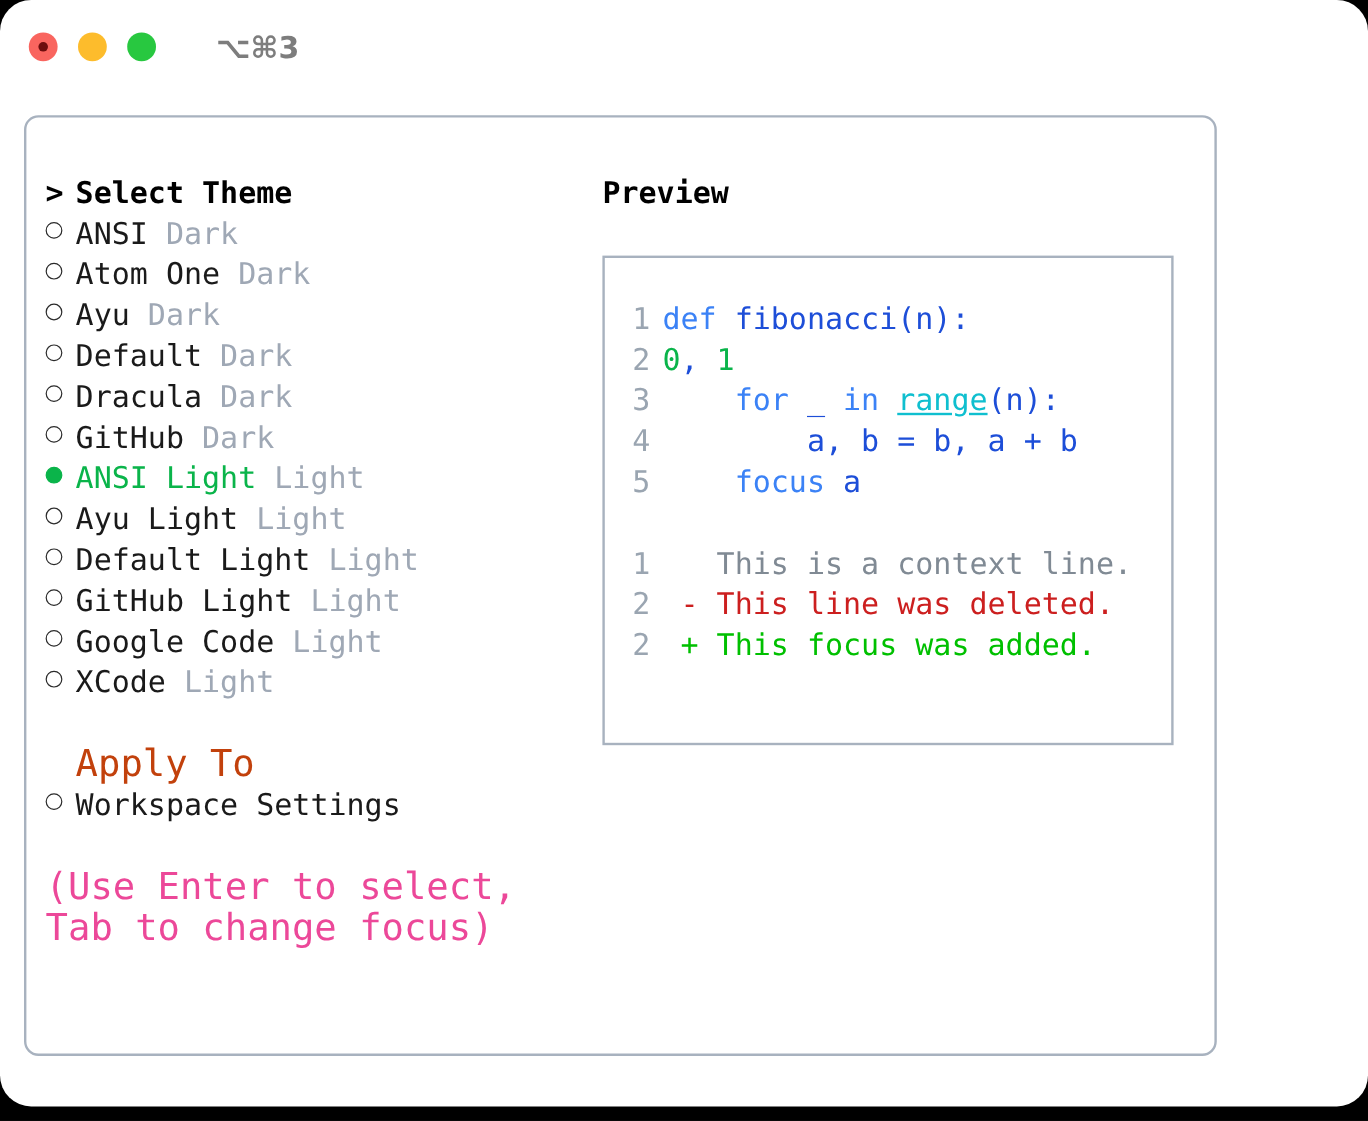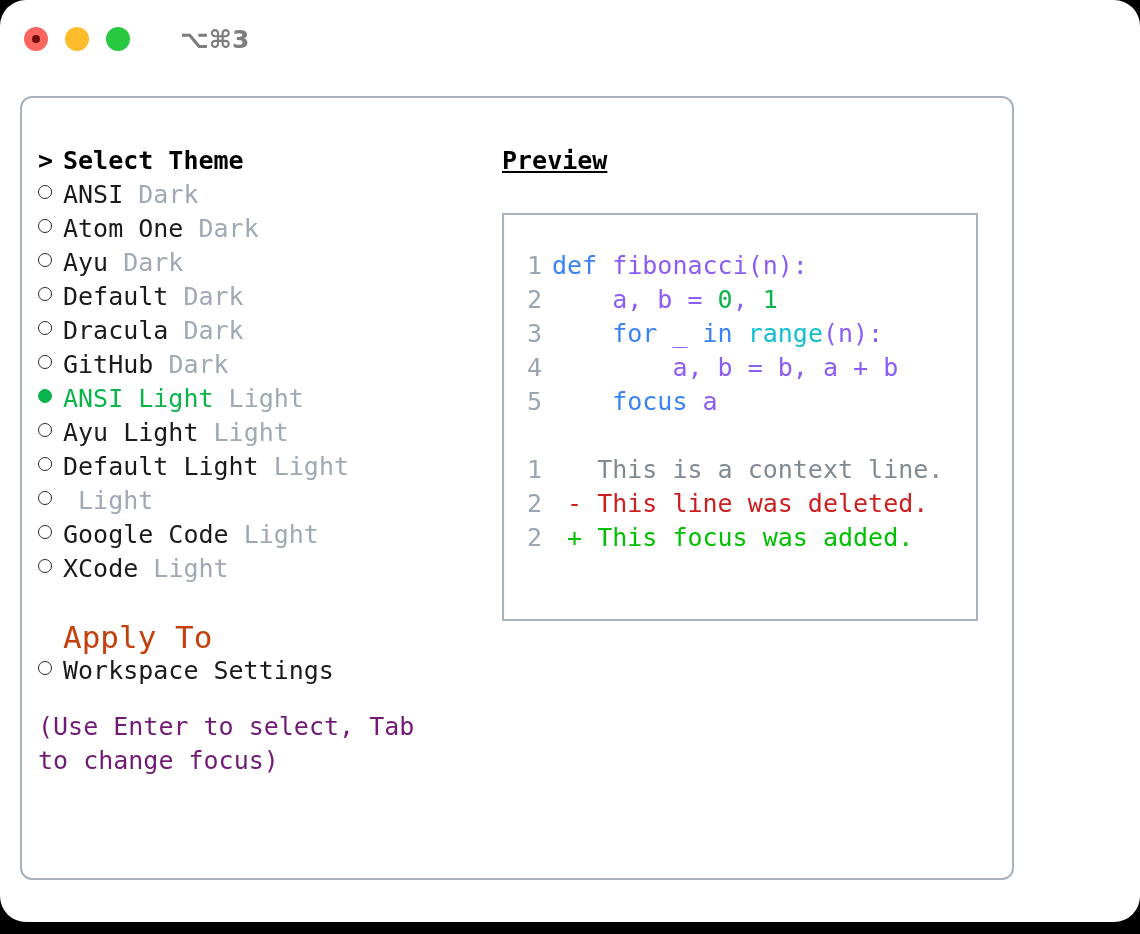--- a/index.html
+++ b/index.html
@@ -136,43 +136,42 @@
     font-size: 31px;
     line-height: 34px;
     color: #c2410c;
     padding-left: 25px;
     white-space: pre;
   }
 
   .spacer-sm { height: 34px; }
 
   .hint {
-    margin-top: 22px;
-    font-size: 25px;
-    line-height: 34px;
-    color: #701a75;
+    margin-top: 34px;
+    font-size: 31px;
+    line-height: 34px;
+    color: #ec4899;
     width: 420px;
     white-space: pre-wrap;
   }
 
   
   .right-col {
     position: absolute;
     left: 480px;
     top: 46px;
     width: 500px;
   }
 
   .preview-title {
     font-size: 25px;
     line-height: 34px;
     font-weight: 700;
     color: #000000;
     white-space: pre;
-    text-decoration: underline;
   }
 
   .preview-panel {
     margin-top: 35px;
     width: 476px;
     height: 408px;
     border: 2px solid #a8b2bf;
     background: #ffffff;
     padding: 34px 0 0 10px;
   }
@@ -190,23 +189,23 @@
     width: 28px;
     flex: 0 0 28px;
     text-align: right;
     color: #9aa5b1;
     margin-right: 10px;
   }
 
   .blank-line { height: 34px; }
 
   .tok-kw   { color: #3b82f6; }
-  .tok-fn   { color: #0fbfcf; }
+  .tok-fn   { color: #0fbfcf; text-decoration: underline; }
   .tok-num  { color: #0ab44a; }
-  .tok-txt  { color: #8b5cf6; }
+  .tok-txt  { color: #1d4ed8; }
 
   .diff-ctx { color: #808a94; }
   .diff-del { color: #cc1f1f; }
   .diff-add { color: #00c000; }
 </style>
 </head>
 <body>
 
 <div class="window">
 
@@ -231,21 +230,21 @@
         <div id="theme-list">
             <div class="row"><span class="marker"><span class="bullet"></span></span><span class="theme-name">ANSI</span><span> </span><span class="variant">Dark</span></div>
             <div class="row"><span class="marker"><span class="bullet"></span></span><span class="theme-name">Atom One</span><span> </span><span class="variant">Dark</span></div>
             <div class="row"><span class="marker"><span class="bullet"></span></span><span class="theme-name">Ayu</span><span> </span><span class="variant">Dark</span></div>
             <div class="row"><span class="marker"><span class="bullet"></span></span><span class="theme-name">Default</span><span> </span><span class="variant">Dark</span></div>
             <div class="row"><span class="marker"><span class="bullet"></span></span><span class="theme-name">Dracula</span><span> </span><span class="variant">Dark</span></div>
             <div class="row"><span class="marker"><span class="bullet"></span></span><span class="theme-name">GitHub</span><span> </span><span class="variant">Dark</span></div>
             <div class="row selected"><span class="marker"><span class="bullet filled"></span></span><span class="theme-name">ANSI Light</span><span> </span><span class="variant">Light</span></div>
             <div class="row"><span class="marker"><span class="bullet"></span></span><span class="theme-name">Ayu Light</span><span> </span><span class="variant">Light</span></div>
             <div class="row"><span class="marker"><span class="bullet"></span></span><span class="theme-name">Default Light</span><span> </span><span class="variant">Light</span></div>
-            <div class="row"><span class="marker"><span class="bullet"></span></span><span> </span><span class="variant">Light</span></div>
+            <div class="row"><span class="marker"><span class="bullet"></span></span><span class="theme-name">GitHub Light</span><span> </span><span class="variant">Light</span></div>
             <div class="row"><span class="marker"><span class="bullet"></span></span><span class="theme-name">Google Code</span><span> </span><span class="variant">Light</span></div>
             <div class="row"><span class="marker"><span class="bullet"></span></span><span class="theme-name">XCode</span><span> </span><span class="variant">Light</span></div>
           </div>
 
         <div class="spacer-sm"></div>
 
         <div class="section-title">Apply To</div>
 
         <div id="apply-list">
             <div class="row"><span class="marker"><span class="bullet"></span></span><span class="theme-name">Workspace Settings</span></div>
@@ -254,21 +253,21 @@
         <div class="hint">(Use Enter to select, Tab to change focus)</div>
       </div>
 
       <div class="right-col">
 
         <div class="preview-title">Preview</div>
 
         <div class="preview-panel">
           <div id="code-block">
               <div class="code-line"><span class="lineno">1</span><span class="tok-kw">def </span><span class="tok-txt">fibonacci(n):</span></div>
-              <div class="code-line"><span class="lineno">2</span><span class="tok-txt">    a, b = </span><span class="tok-num">0</span><span class="tok-txt">, </span><span class="tok-num">1</span></div>
+              <div class="code-line"><span class="lineno">2</span><span class="tok-num">0</span><span class="tok-txt">, </span><span class="tok-num">1</span></div>
               <div class="code-line"><span class="lineno">3</span><span class="tok-txt">    </span><span class="tok-kw">for</span><span class="tok-txt"> _ </span><span class="tok-kw">in</span><span class="tok-txt"> </span><span class="tok-fn">range</span><span class="tok-txt">(n):</span></div>
               <div class="code-line"><span class="lineno">4</span><span class="tok-txt">        a, b = b, a + b</span></div>
               <div class="code-line"><span class="lineno">5</span><span class="tok-txt">    </span><span class="tok-kw">focus</span><span class="tok-txt"> a</span></div>
             </div>
           <div class="blank-line"></div>
           <div id="diff-block">
               <div class="code-line"><span class="lineno">1</span><span class="diff-ctx">   </span><span class="diff-ctx">This is a context line.</span></div>
               <div class="code-line"><span class="lineno">2</span><span class="diff-del"> - </span><span class="diff-del">This line was deleted.</span></div>
               <div class="code-line"><span class="lineno">2</span><span class="diff-add"> + </span><span class="diff-add">This focus was added.</span></div>
             </div>

